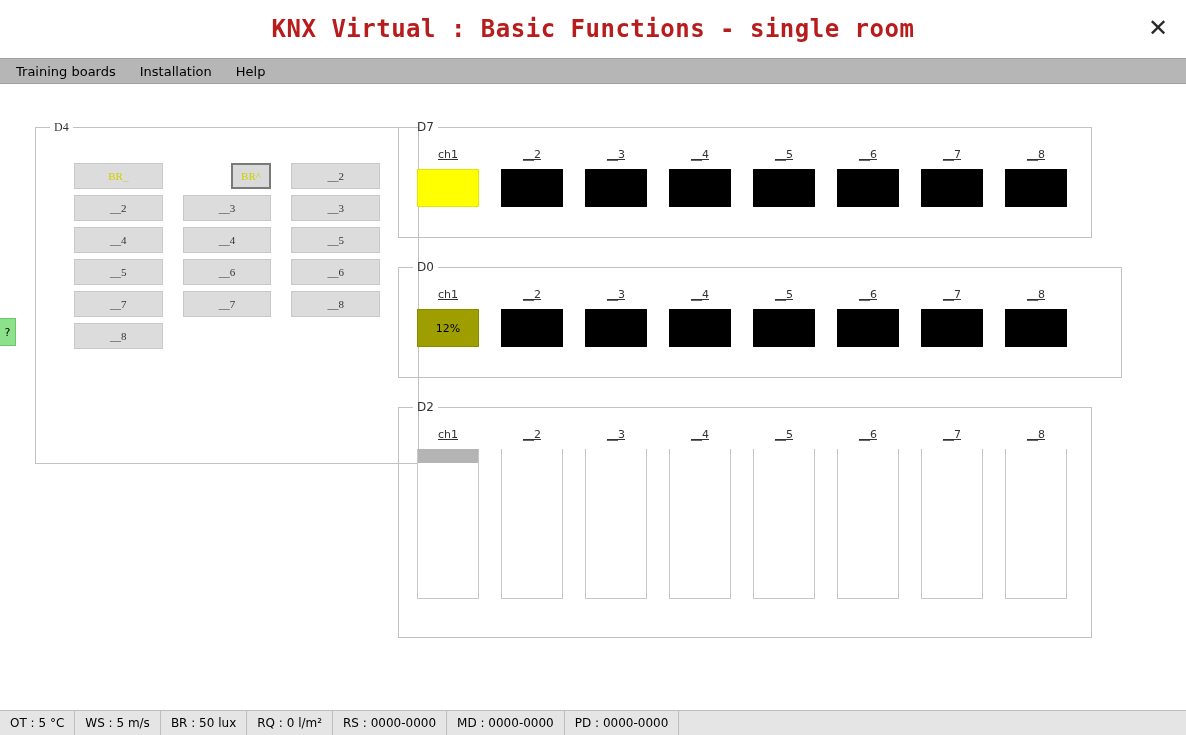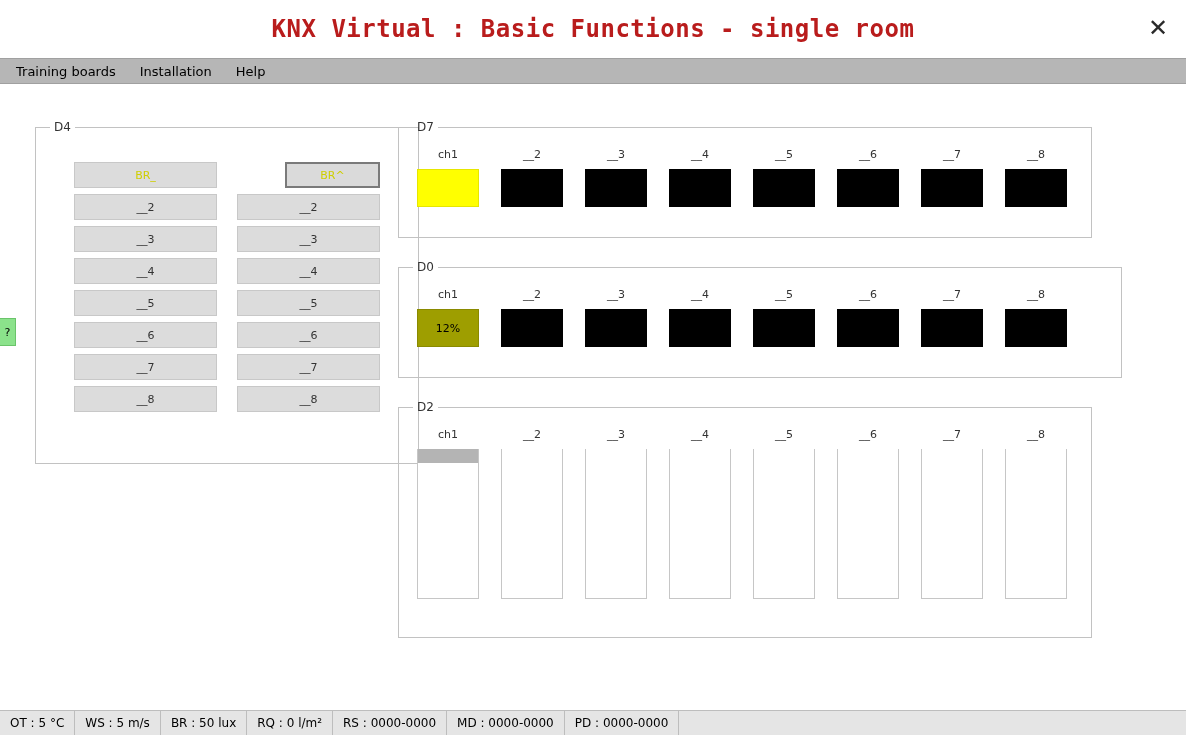--- a/index.html
+++ b/index.html
@@ -67,25 +67,25 @@
   }
   fieldset.panel > legend {
     font-size: 12px;
     padding: 0 4px;
     color: #333;
   }
 
   
   .panel-d4 {
     left: 35px; top: 36px;
-    width: 384px; height: 344px;
+    width: 384px; height: 344px; font-family: Liberation Serif, serif;
   }
   .d4-grid {
     display: grid;
-    grid-template-columns: 1fr 1fr;
+    grid-template-columns: 1fr 1fr 1fr;
     gap: 6px 20px;
     margin-top: 18px;
     padding: 0 24px;
   }
   .d4-btn {
     height: 26px;
     background: #dcdcdc;
     border: 1px solid #c8c8c8;
     display: flex;
     align-items: center;
@@ -115,20 +115,21 @@
   .ch-col {
     width: 62px;
     display: flex;
     flex-direction: column;
     align-items: center;
   }
   .ch-label {
     font-size: 11px;
     color: #333;
     margin-bottom: 8px;
+    text-decoration: underline;
   }
   .ch-box {
     width: 62px; height: 38px;
     background: #000;
     border: 1px solid #000;
     cursor: pointer;
     display:flex;align-items:center;justify-content:center;
   }
   .ch-box.yellow { background: #ffff00; border-color:#e6e600; }
   .ch-box.olive  { background: #9e9e00; border-color:#8a8a00; color:#000; font-size:11px; }

